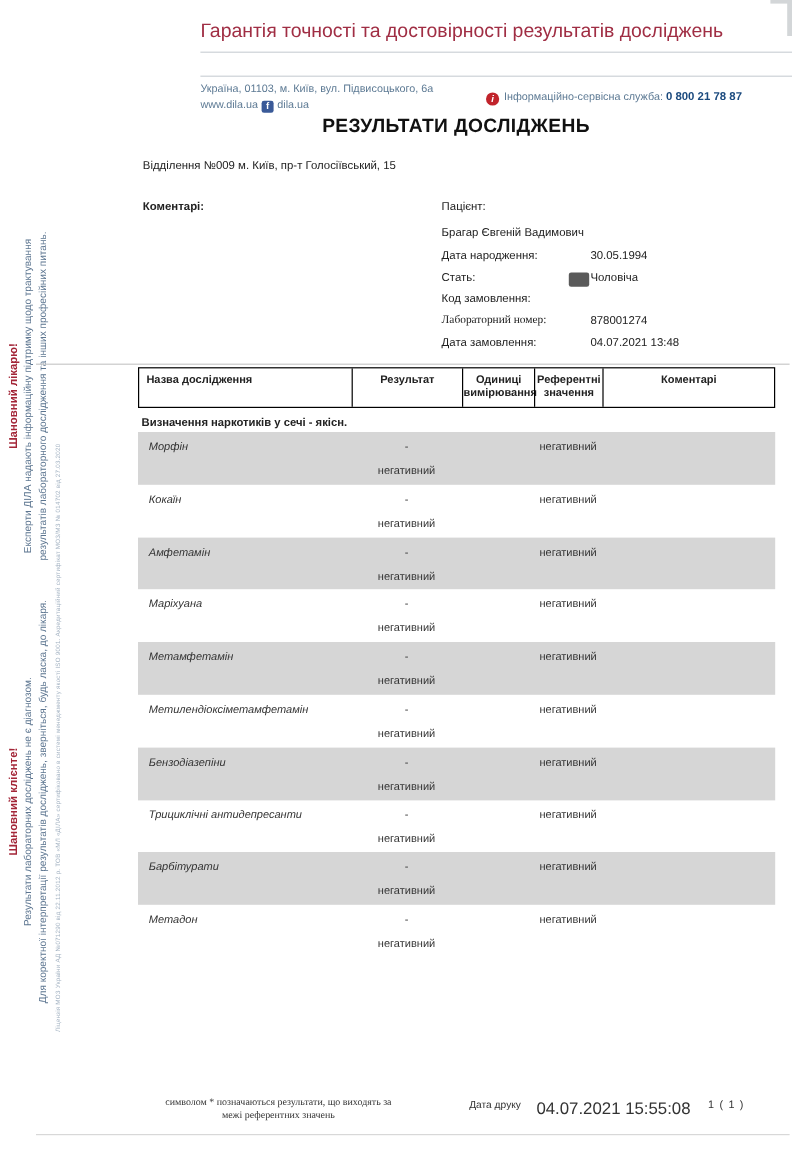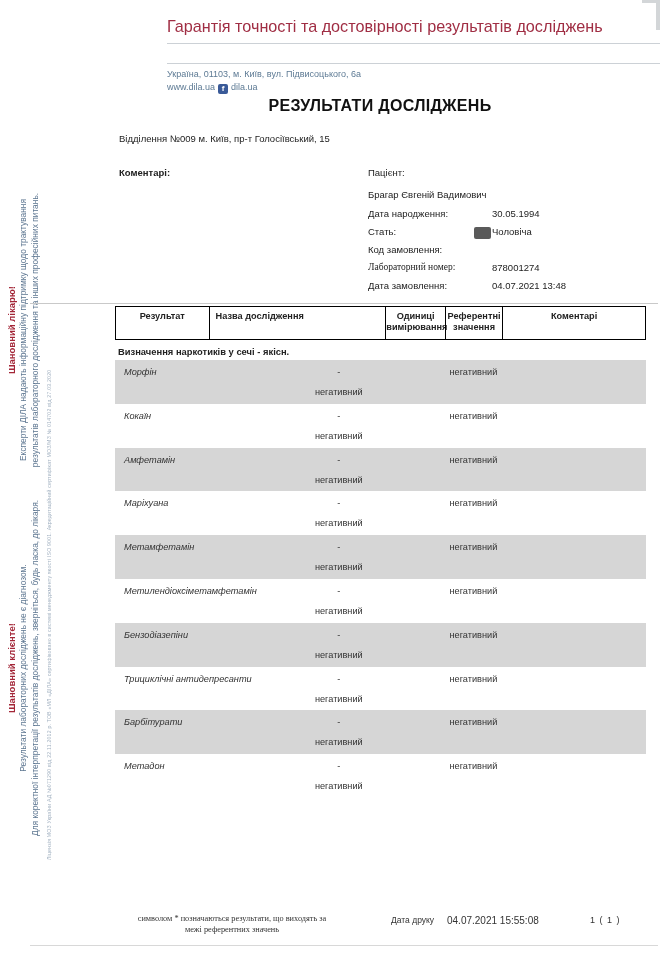--- a/index.html
+++ b/index.html
@@ -56,21 +56,21 @@
   .trow{position:relative;width:531px;height:43.8px;}
   .trow.gray{background:#d6d6d6;}
   .trow .tname{position:absolute;left:9px;top:7px;font-size:9.2px;font-style:italic;color:#333;}
   .trow .tres1{position:absolute;left:33.4%;width:17.5%;top:7px;text-align:center;font-size:9.2px;color:#333;}
   .trow .tres2{position:absolute;left:33.4%;width:17.5%;top:27px;text-align:center;font-size:9.2px;color:#333;}
   .trow .tref{position:absolute;left:62.1%;width:10.8%;top:7px;text-align:center;font-size:9.2px;color:#333;}
 
   
   .foot-note{left:118px;top:913px;width:228px;text-align:center;font-size:8.3px;line-height:11px;color:#333;font-family:Liberation Serif, serif;}
   .print-label{left:391px;top:915px;font-size:8.5px;color:#333;}
-  .print-value{left:447px;top:915px;font-size:10px;color:#333;}
+  .print-value{left:447px;top:915px;font-size:14px;color:#333;}
   .page-num{left:590px;top:915px;font-size:9px;color:#333;letter-spacing:1px;}
   .rule-bottom{left:30px;top:945px;width:628px;height:0;border-top:1px solid #d8d8d8;}
 
   
   .corner-h{right:0;top:0;width:18px;height:3px;background:#d3d6d8;}
   .corner-v{right:0;top:0;width:4px;height:30px;background:#d3d6d8;}
 </style>
 </head>
 <body>
 
@@ -91,20 +91,23 @@
 
   <div class="abs hdr-title">Гарантія точності та достовірності результатів досліджень</div>
   <div class="abs hdr-rule" style="top:43px;"></div>
   <div class="abs hdr-rule" style="top:63px;"></div>
 
   <div class="abs hdr-address">Україна, 01103, м. Київ, вул. Підвисоцького, 6а</div>
   <div class="abs hdr-webrow">
     <span>www.dila.ua</span><span class="fb-icon">f</span><span>dila.ua</span>
   </div>
 
+  <div class="abs svc-row">
+    <span class="info-icon">i</span><span>Інформаційно-сервісна служба: </span><span class="svc-phone">0 800 21 78 87</span>
+  </div>
 
   <div class="abs results-title">РЕЗУЛЬТАТИ ДОСЛІДЖЕНЬ</div>
 
   <div class="abs dept">Відділення №009 м. Київ, пр-т Голосіївський, 15</div>
   <div class="abs comments">Коментарі:</div>
   <div class="abs pat-label">Пацієнт:</div>
   <div class="abs pat-name">Брагар Євгеній Вадимович</div>
   <div id="patient-fields">
       <div class="field-label" style="top: 208px;">Дата народження:</div>
       <div class="field-value" style="top: 208px;">30.05.1994</div>
@@ -113,22 +116,22 @@
       <div class="field-label" style="top: 244px;">Код замовлення:</div>
       <div class="field-label" style="top: 262px; font-family: Liberation Serif, serif;">Лабораторний номер:</div>
       <div class="field-value" style="top: 262px;">878001274</div>
       <div class="field-label" style="top: 280px;">Дата замовлення:</div>
       <div class="field-value" style="top: 280px;">04.07.2021 13:48</div>
     </div>
   <div class="abs smudge"></div>
 
   <div class="abs rule-top"></div>
   <div class="abs thead" id="thead">
+      <div class="th hc1">Назва дослідження</div>
       <div class="th hc2">Результат</div>
-      <div class="th hc1">Назва дослідження</div>
       <div class="th hc3">Одиниці вимірювання</div>
       <div class="th hc4">Референтні значення</div>
       <div class="th hc5">Коментарі</div>
     </div>
   <div class="abs section-title">Визначення наркотиків у сечі - якісн.</div>
   <div class="abs" id="rows">
       <div class="trow gray">
         <div class="tname">Морфін</div>
         <div class="tres1">-</div>
         <div class="tres2">негативний</div>

